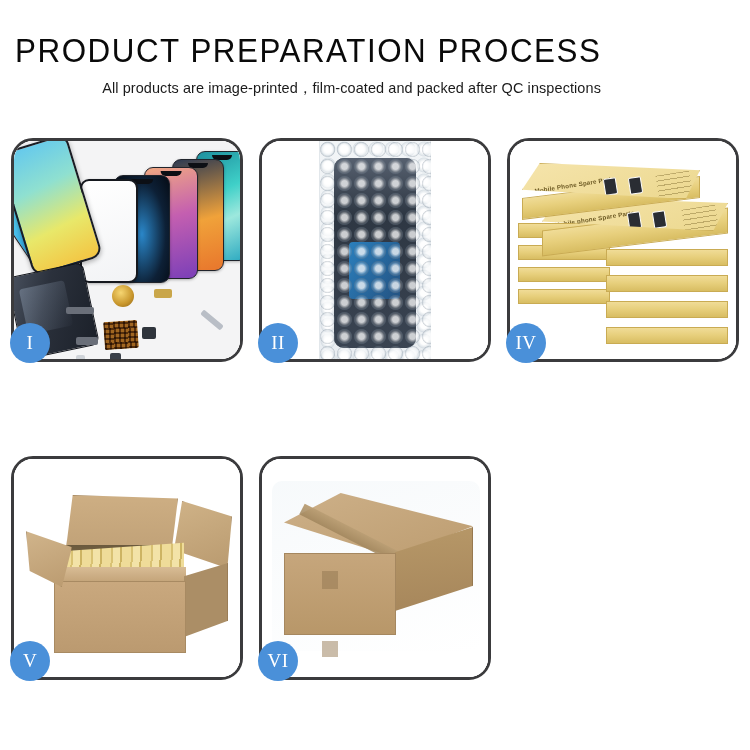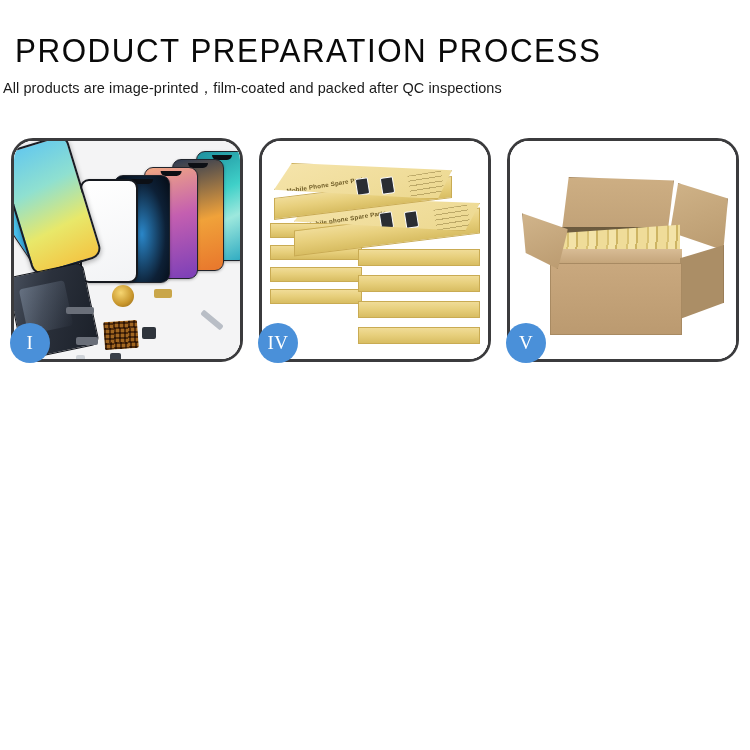--- a/index.html
+++ b/index.html
@@ -18,21 +18,21 @@
     height: 750px;
     background: #ffffff;
   }
 
   
   #header {
     position: absolute;
     top: 0; left: 0;
     width: 604px;
     padding-top: 34px;
-    text-align: left;
+    text-align: right;
   }
   #title {
     font-size: 33px;
     font-weight: 500;
     color: #0a0a0a;
     letter-spacing: 1.6px;
     line-height: 1.05;
     transform: scaleX(0.95);
     white-space: nowrap;
   }
@@ -461,20 +461,32 @@
           <div class="chip" style="left:62px;top:196px;width:22px;height:8px;"></div>
           <div class="chip" style="left:128px;top:186px;width:14px;height:12px;background:#2f343c;"></div>
           <div class="chip" style="left:96px;top:212px;width:11px;height:13px;background:#3a4049;"></div>
           <div class="chip" style="left:62px;top:214px;width:9px;height:14px;background:#cfd3d8;"></div>
           <div class="chip" style="left:185px;top:176px;width:26px;height:6px;background:#b9bec6;transform:rotate(40deg);"></div>
         </div>
       </div>
       <div class="badge">I</div>
     </div>
 
+    <div class="panel">
+      <div class="panel-inner">
+        <div class="scene-bubble">
+          <div class="bubble-sheet"></div>
+          <div class="bubble-item">
+            <span class="bubble-blue"></span>
+          </div>
+          <div class="bubble-overlay"></div>
+        </div>
+      </div>
+      <div class="badge">II</div>
+    </div>
 
 
     <div class="panel">
       <div class="panel-inner">
         <div class="scene-stack">
 
           <div class="kbox" style="left:8px;top:148px;width:92px;height:15px;"></div>
           <div class="kbox" style="left:8px;top:126px;width:92px;height:15px;"></div>
           <div class="kbox" style="left:8px;top:104px;width:92px;height:15px;"></div>
           <div class="kbox" style="left:8px;top:82px;width:92px;height:15px;"></div>
@@ -513,15 +525,29 @@
           <div class="c5-goods"></div>
           <div class="c5-rim"></div>
           <div class="c5-side"></div>
           <div class="c5-body"></div>
           <div class="c5-flap-left"></div>
         </div>
       </div>
       <div class="badge">V</div>
     </div>
 
+    <div class="panel">
+      <div class="panel-inner">
+        <div class="scene-sealed">
+          <div class="c6-wrap"></div>
+          <div class="c6-top"></div>
+          <div class="c6-tape-top"></div>
+          <div class="c6-side"></div>
+          <div class="c6-front"></div>
+          <div class="c6-tab-a"></div>
+          <div class="c6-tab-b"></div>
+        </div>
+      </div>
+      <div class="badge">VI</div>
+    </div>
 
   </div>
 </div>
 
 </body></html>

